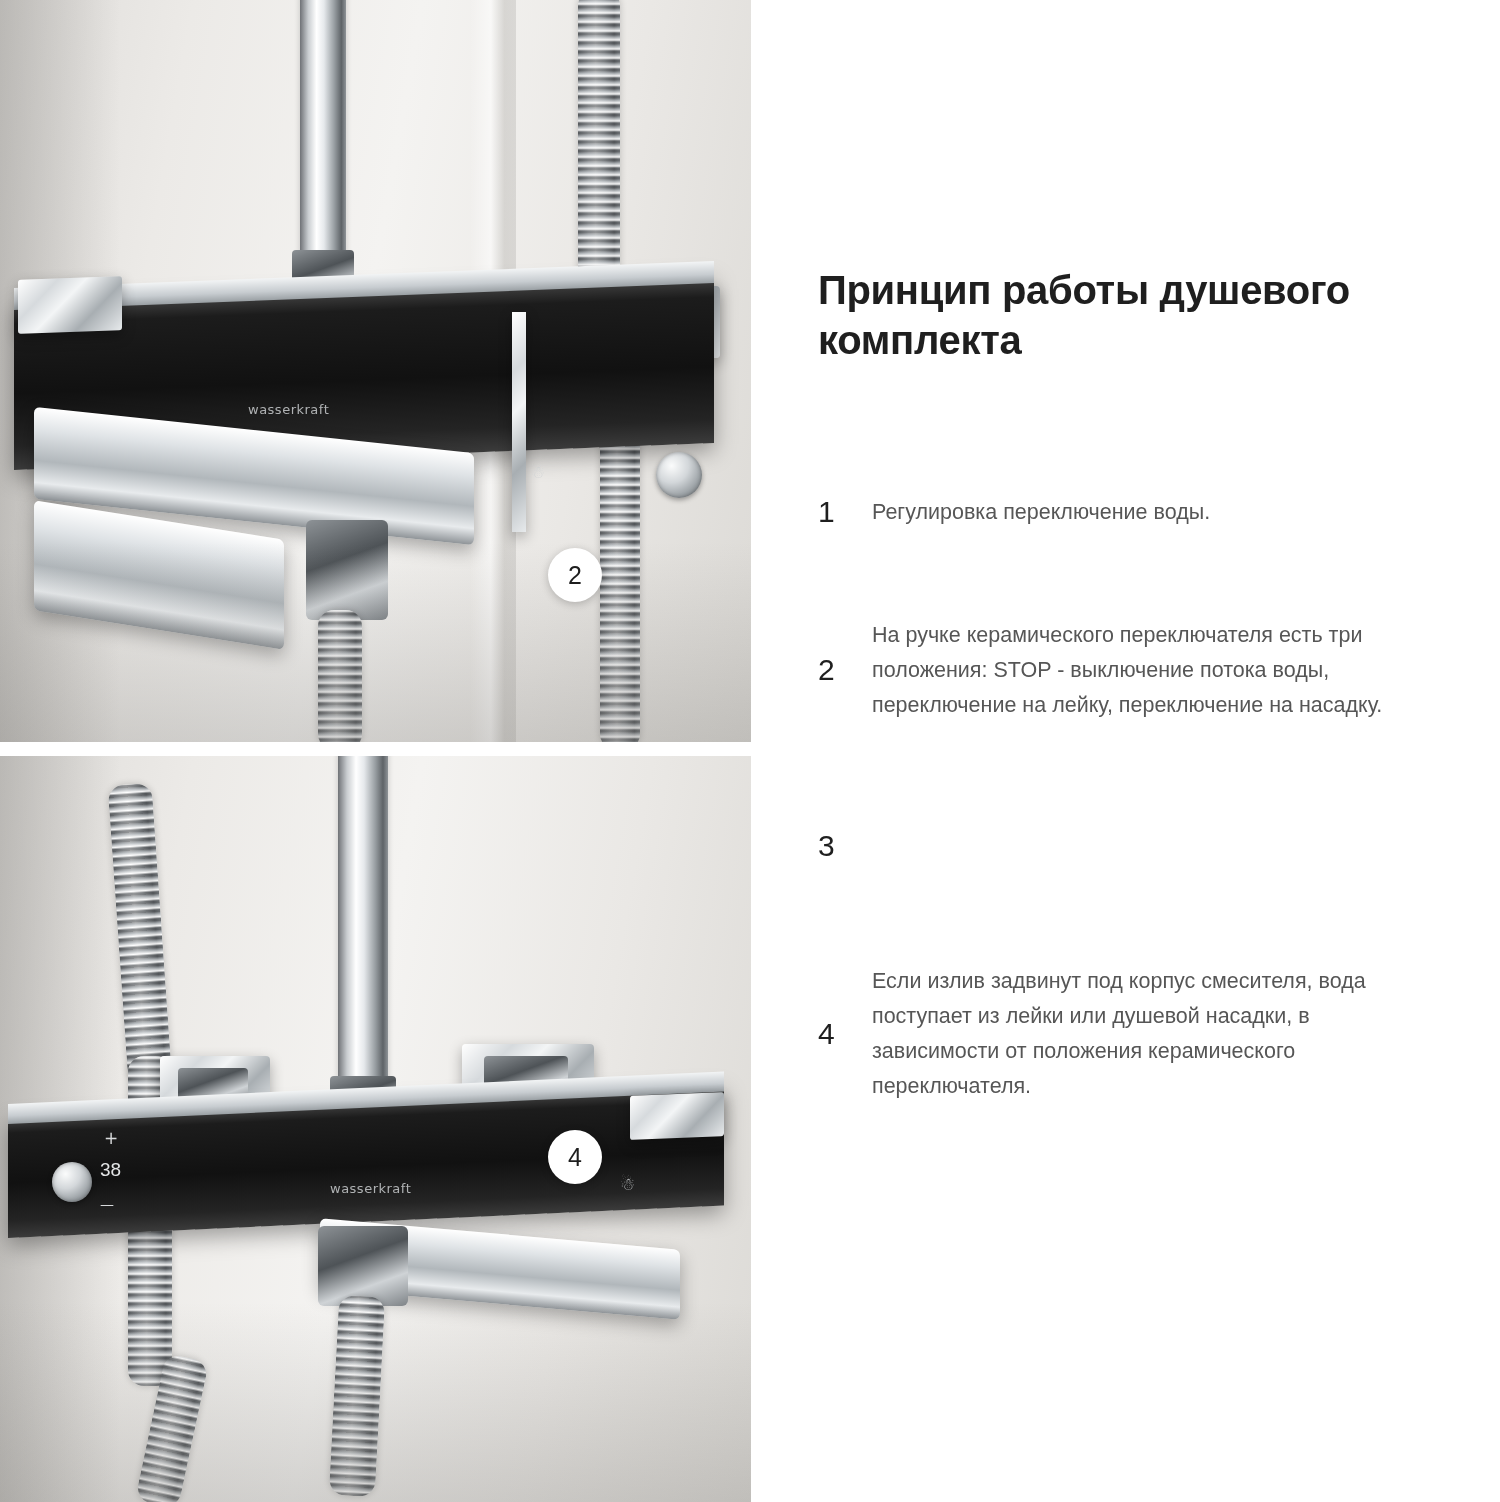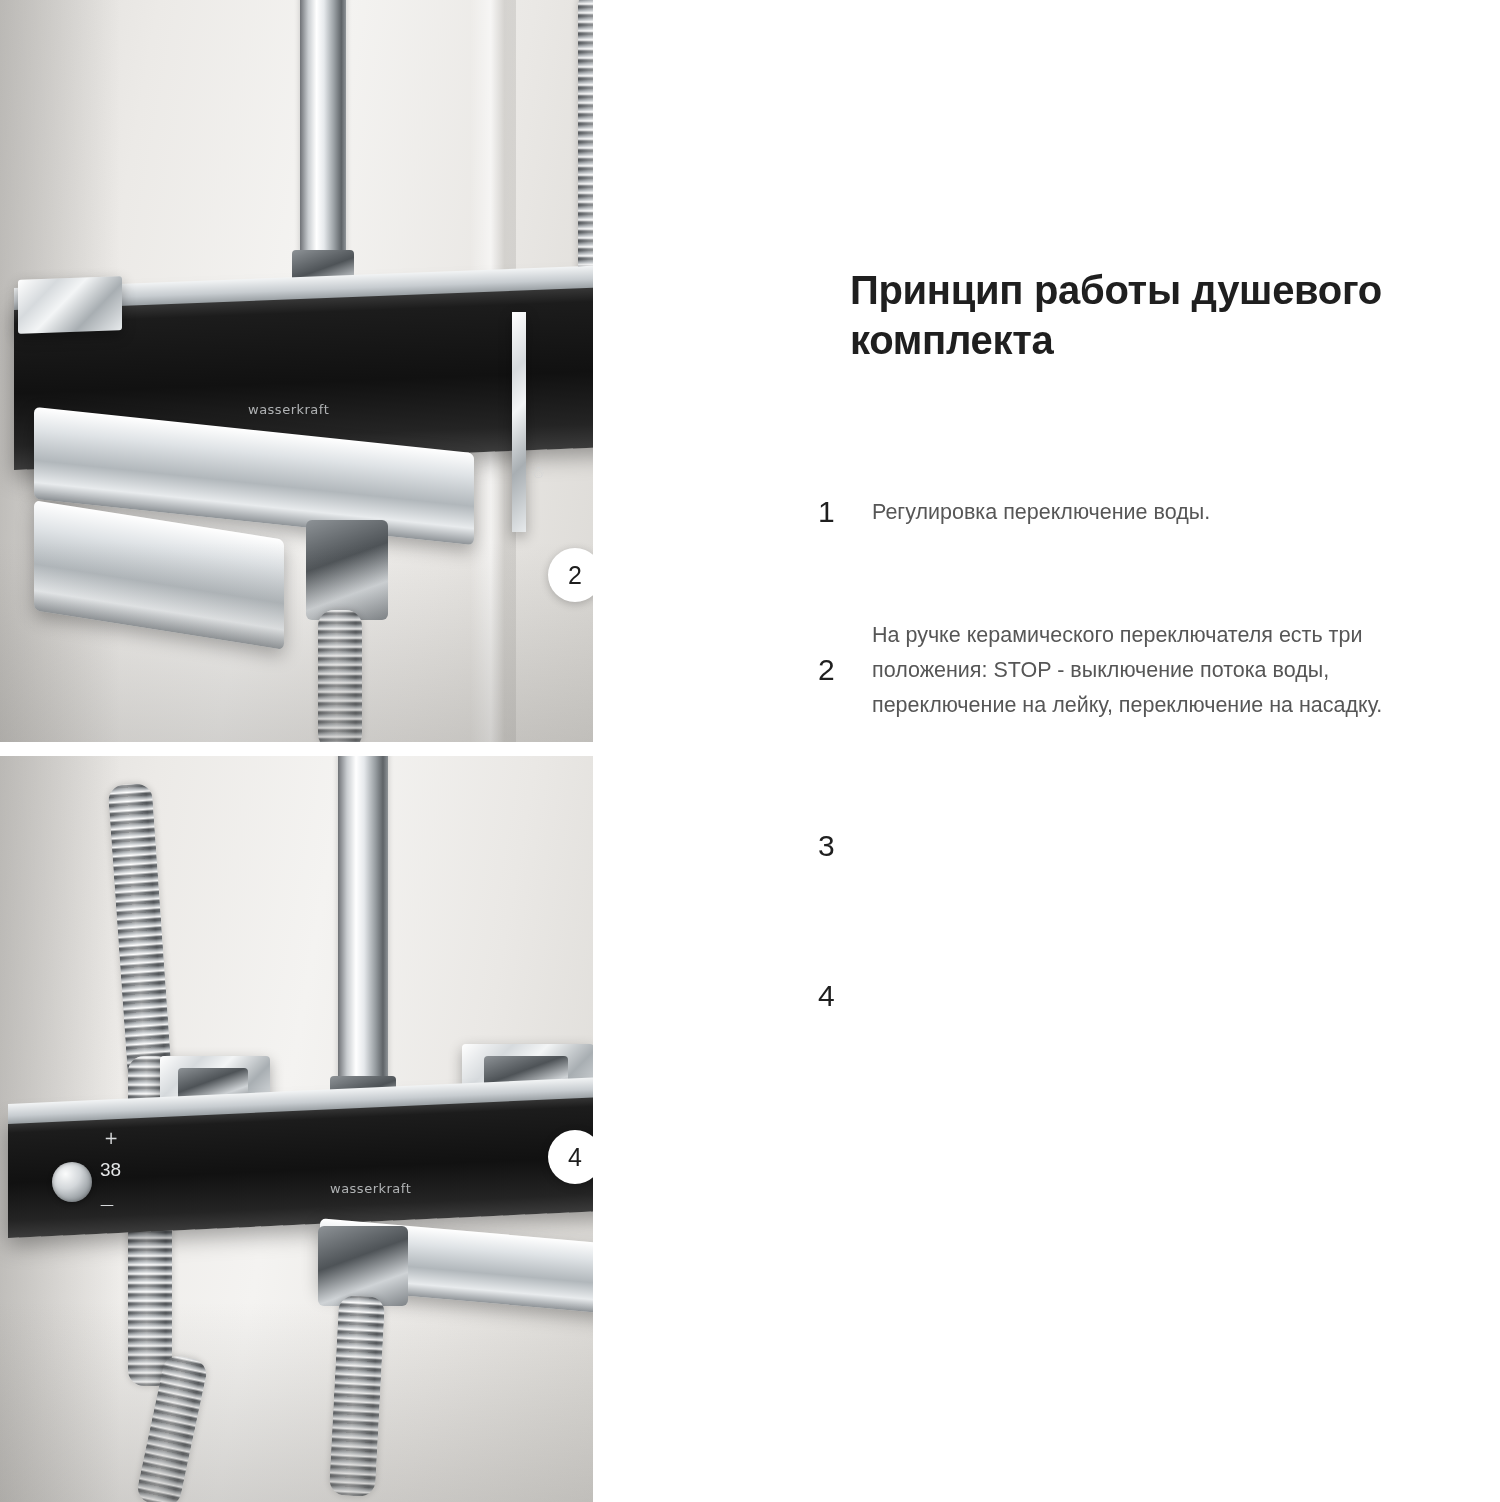--- a/index.html
+++ b/index.html
@@ -26,21 +26,21 @@
   .photo-column {
     width: 740px;
     height: 1502px;
     position: relative;
     flex: 0 0 740px;
     background: #ffffff;
   }
   .photo {
     position: absolute;
     left: 0;
-    width: 593px;
+    width: 751px;
     overflow: hidden;
     background: #b91c1c;
   }
   .photo-top {
     top: 0;
     height: 742px;
   }
   .photo-bottom {
     top: 756px;
     height: 746px;
@@ -175,21 +175,20 @@
   .title {
     position: absolute;
     left: 78px;
     top: 238px;
     width: 620px;
     font-size: 40px;
     line-height: 1.25;
     font-weight: bold;
     color: #1f1f1f;
     letter-spacing: -0.3px;
-    margin-left: 32px;
   }
   .steps {
     position: absolute;
     left: 0;
     top: 480px;
     width: 700px;
   }
   .step {
     position: relative;
     display: flex;
@@ -319,18 +318,19 @@
         <div class="step-num">2</div>
         <div class="step-text">На ручке керамического переключателя есть три положения: STOP - выключение потока воды, переключение на лейку, переключение на насадку.</div>
       </div>
 
       <div class="step step-3">
         <div class="step-num">3</div>
       </div>
 
       <div class="step step-4">
         <div class="step-num">4</div>
+        <div class="step-text">Если излив задвинут под корпус смесителя, вода поступает из лейки или душевой насадки, в зависимости от положения керамического переключателя.</div>
       </div>
 
     </div>
   </div>
 
 </div>
 
 </body></html>

